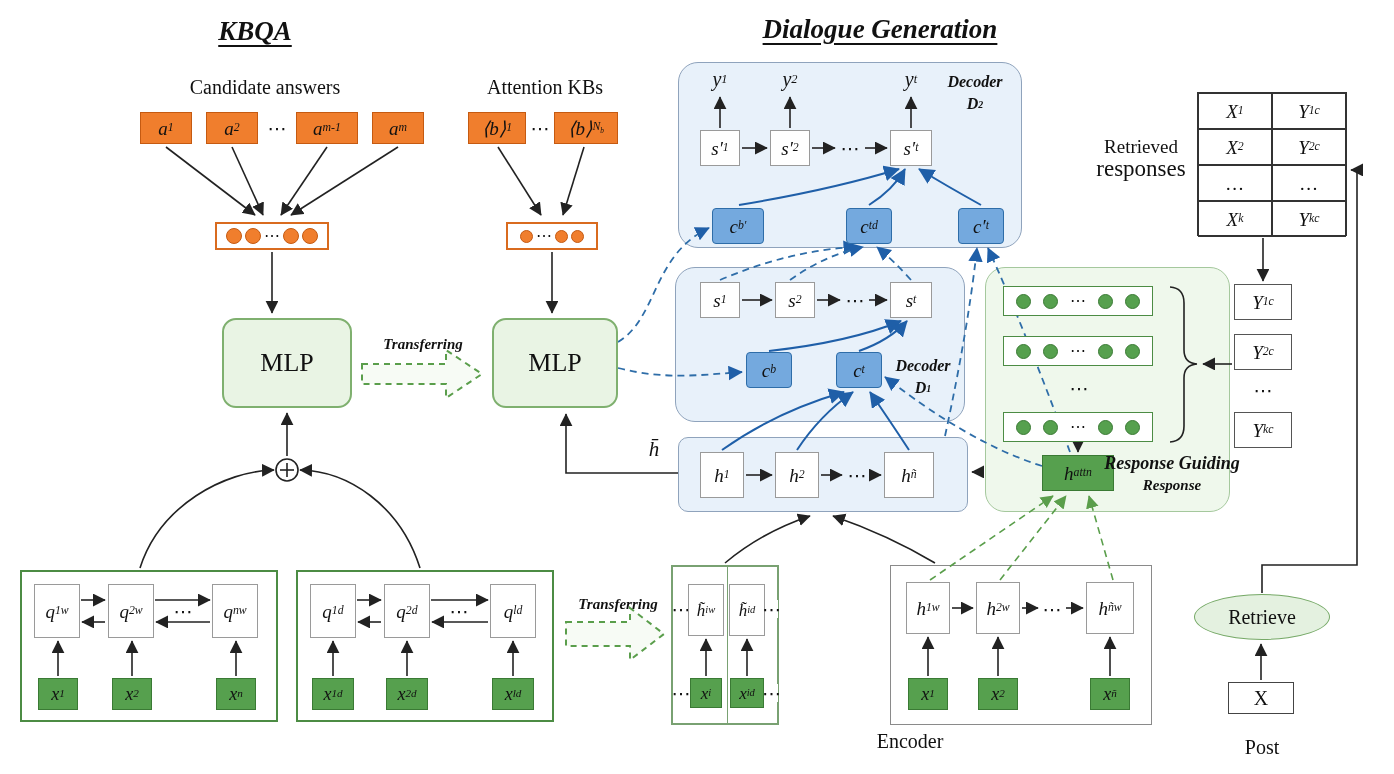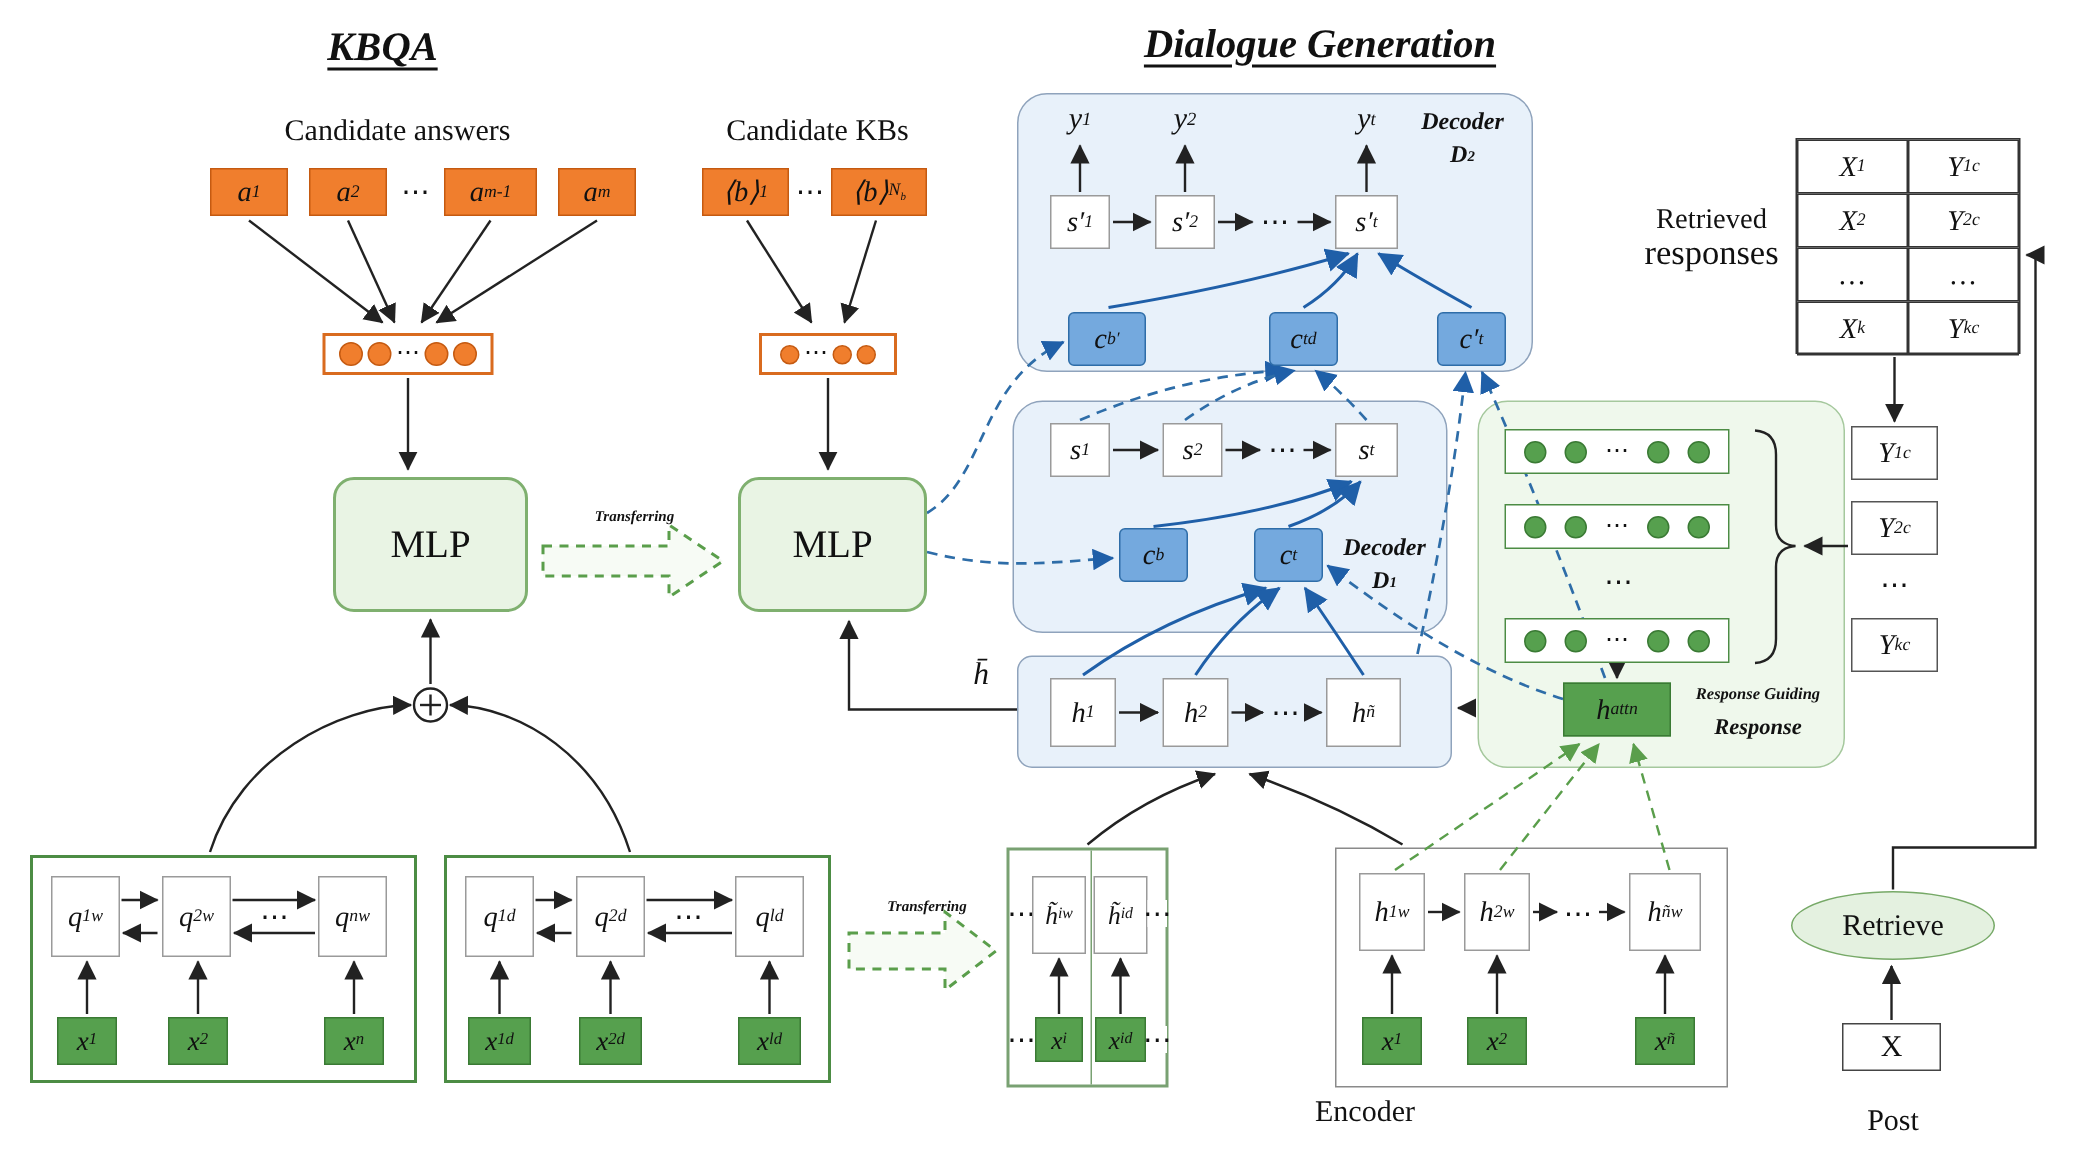--- a/index.html
+++ b/index.html
@@ -6,21 +6,21 @@
   html,body{background:#fff;}
   body{width:1394px;height:774px;font-family:"Liberation Serif",serif;color:#111;}
   #canvas{position:relative;width:1394px;height:774px;background:#fff;overflow:hidden;}
   .abs{position:absolute;}
   .z1{z-index:1;} .z3{z-index:3;}
   #arrows{position:absolute;left:0;top:0;z-index:2;}
   .math{font-family:"Liberation Serif",serif;font-style:italic;display:flex;align-items:center;justify-content:center;text-align:center;font-size:19px;line-height:1;}
   sub,sup{font-size:0.62em;font-style:inherit;}
   .lab{font-family:"Liberation Serif",serif;display:flex;align-items:center;justify-content:center;font-size:20px;}
   .title{font-family:"Liberation Serif",serif;font-size:27px;font-weight:bold;font-style:italic;text-decoration:underline;text-underline-offset:5px;display:flex;align-items:center;justify-content:center;}
-  .translab{font-family:"Liberation Serif",serif;font-size:10px;font-weight:bold;font-style:italic;display:flex;align-items:center;justify-content:center;}
+  .translab{font-family:"Liberation Serif",serif;font-size:15px;font-weight:bold;font-style:italic;display:flex;align-items:center;justify-content:center;}
   .declab{font-family:"Liberation Serif",serif;font-size:16px;font-weight:bold;font-style:italic;display:flex;align-items:center;justify-content:center;white-space:nowrap;}
   .cell{background:#fff;border:1.5px solid #9a9a9a;}
   .gcell{background:#56A04E;border:1.5px solid #3A7A34;}
   .obox{background:#F07E2D;border:1.5px solid #C55A11;}
   .bluebox{background:#74A9DE;border:1.5px solid #2E6DA8;border-radius:4px;}
   .mlp{background:#E9F4E4;border:2px solid #7FB06F;border-radius:14px;font-size:26px;display:flex;align-items:center;justify-content:center;}
   .panel-blue{background:#E8F1FA;border:1.5px solid #8FA3BC;border-radius:20px;}
   .panel-h{background:#E8F1FA;border:1.5px solid #8FA3BC;border-radius:10px;}
   .panel-rga{background:#EFF8EC;border:1.5px solid #A5C89D;border-radius:20px;}
   .gouter{background:#fff;border:2px solid #4C8C44;}
@@ -181,21 +181,21 @@
   <div class="abs z3 title" style="left:195px;top:14px;width:120px;height:34px;">KBQA</div>
   <div class="abs z3 lab" style="left:160px;top:74px;width:210px;height:26px;">Candidate answers</div>
 
   <div class="abs z3 title" style="left:755px;top:12px;width:250px;height:34px;">Dialogue Generation</div>
   <div class="abs z3 obox math" style="left:140px;top:112px;width:52px;height:32px;">a<sub>1</sub></div>
   <div class="abs z3 obox math" style="left:206px;top:112px;width:52px;height:32px;">a<sub>2</sub></div>
   <div class="abs z3 dots" style="left:262px;top:118px;width:30px;height:20px;">⋯</div>
   <div class="abs z3 obox math" style="left:296px;top:112px;width:62px;height:32px;">a<sub>m-1</sub></div>
   <div class="abs z3 obox math" style="left:372px;top:112px;width:52px;height:32px;">a<sub>m</sub></div>
 
-  <div class="abs z3 lab" style="left:465px;top:74px;width:160px;height:26px;">Candidate KBs</div>
+  <div class="abs z3 lab" style="left:465px;top:74px;width:160px;height:26px;">Attention KBs</div>
   <div class="abs z3 obox math" style="left:468px;top:112px;width:58px;height:32px;">⟨b⟩<sub>1</sub></div>
   <div class="abs z3 dots" style="left:528px;top:118px;width:24px;height:20px;">⋯</div>
   <div class="abs z3 obox math" style="left:554px;top:112px;width:64px;height:32px;">⟨b⟩<sub>N<sub>b</sub></sub></div>
 
   <div class="abs z3 poolrow" style="left:215px;top:222px;width:114px;height:28px;">
     <span class="circ"></span>
       <span class="circ"></span>
       <span class="pdots">⋯</span>
       <span class="circ"></span>
       <span class="circ"></span>
@@ -316,20 +316,20 @@
       <span class="gcirc"></span>
       <span class="gcirc"></span>
   </div>
 
   <div class="abs z3 ybox math" style="left:1234px;top:284px;width:58px;height:36px;">Y<sub>1</sub><sup>c</sup></div>
   <div class="abs z3 ybox math" style="left:1234px;top:334px;width:58px;height:36px;">Y<sub>2</sub><sup>c</sup></div>
   <div class="abs z3 dots" style="left:1249px;top:380px;width:28px;height:20px;">⋯</div>
   <div class="abs z3 ybox math" style="left:1234px;top:412px;width:58px;height:36px;">Y<sub>k</sub><sup>c</sup></div>
 
   <div class="abs z3 hattn math" style="left:1042px;top:455px;width:72px;height:36px;">h<sub>attn</sub></div>
-  <div class="abs z3 declab" style="left:1114px;top:452px;width:116px;height:22px;font-size:11px;">Response Guiding</div>
+  <div class="abs z3 declab" style="left:1114px;top:452px;width:116px;height:22px;font-size:18px;">Response Guiding</div>
   <div class="abs z3 declab" style="left:1114px;top:474px;width:116px;height:22px;font-size:15px;">Response</div>
 
   <div class="abs z3 retrieve lab" style="left:1194px;top:594px;width:136px;height:46px;">Retrieve</div>
   <div class="abs z3 cell lab" style="left:1228px;top:682px;width:66px;height:32px;border-color:#444;">X</div>
   <div class="abs z3 lab" style="left:1220px;top:734px;width:84px;height:26px;">Post</div>
 
 </div>
 
 </body></html>

